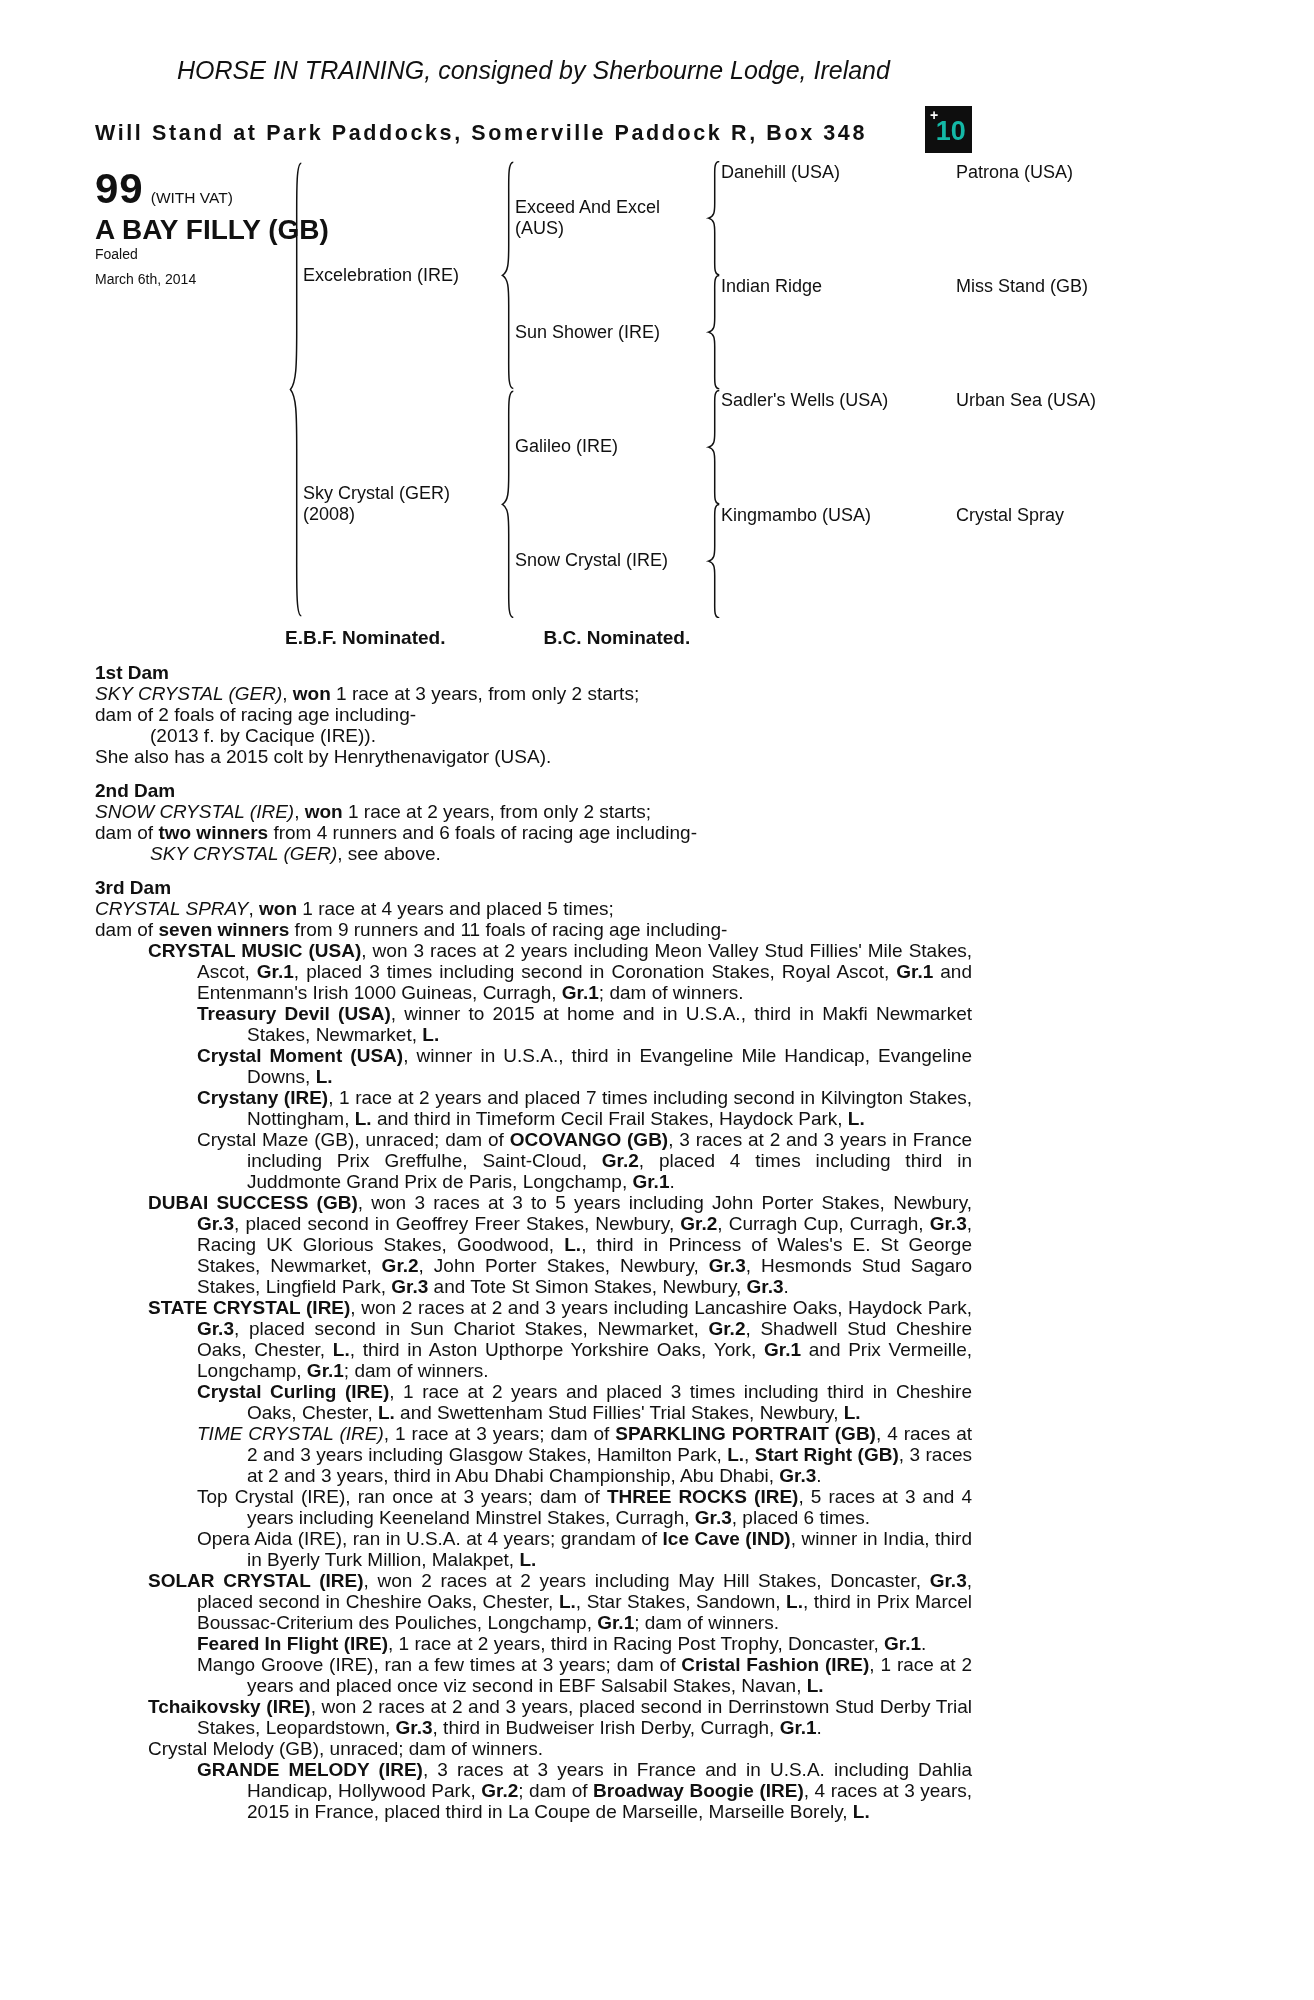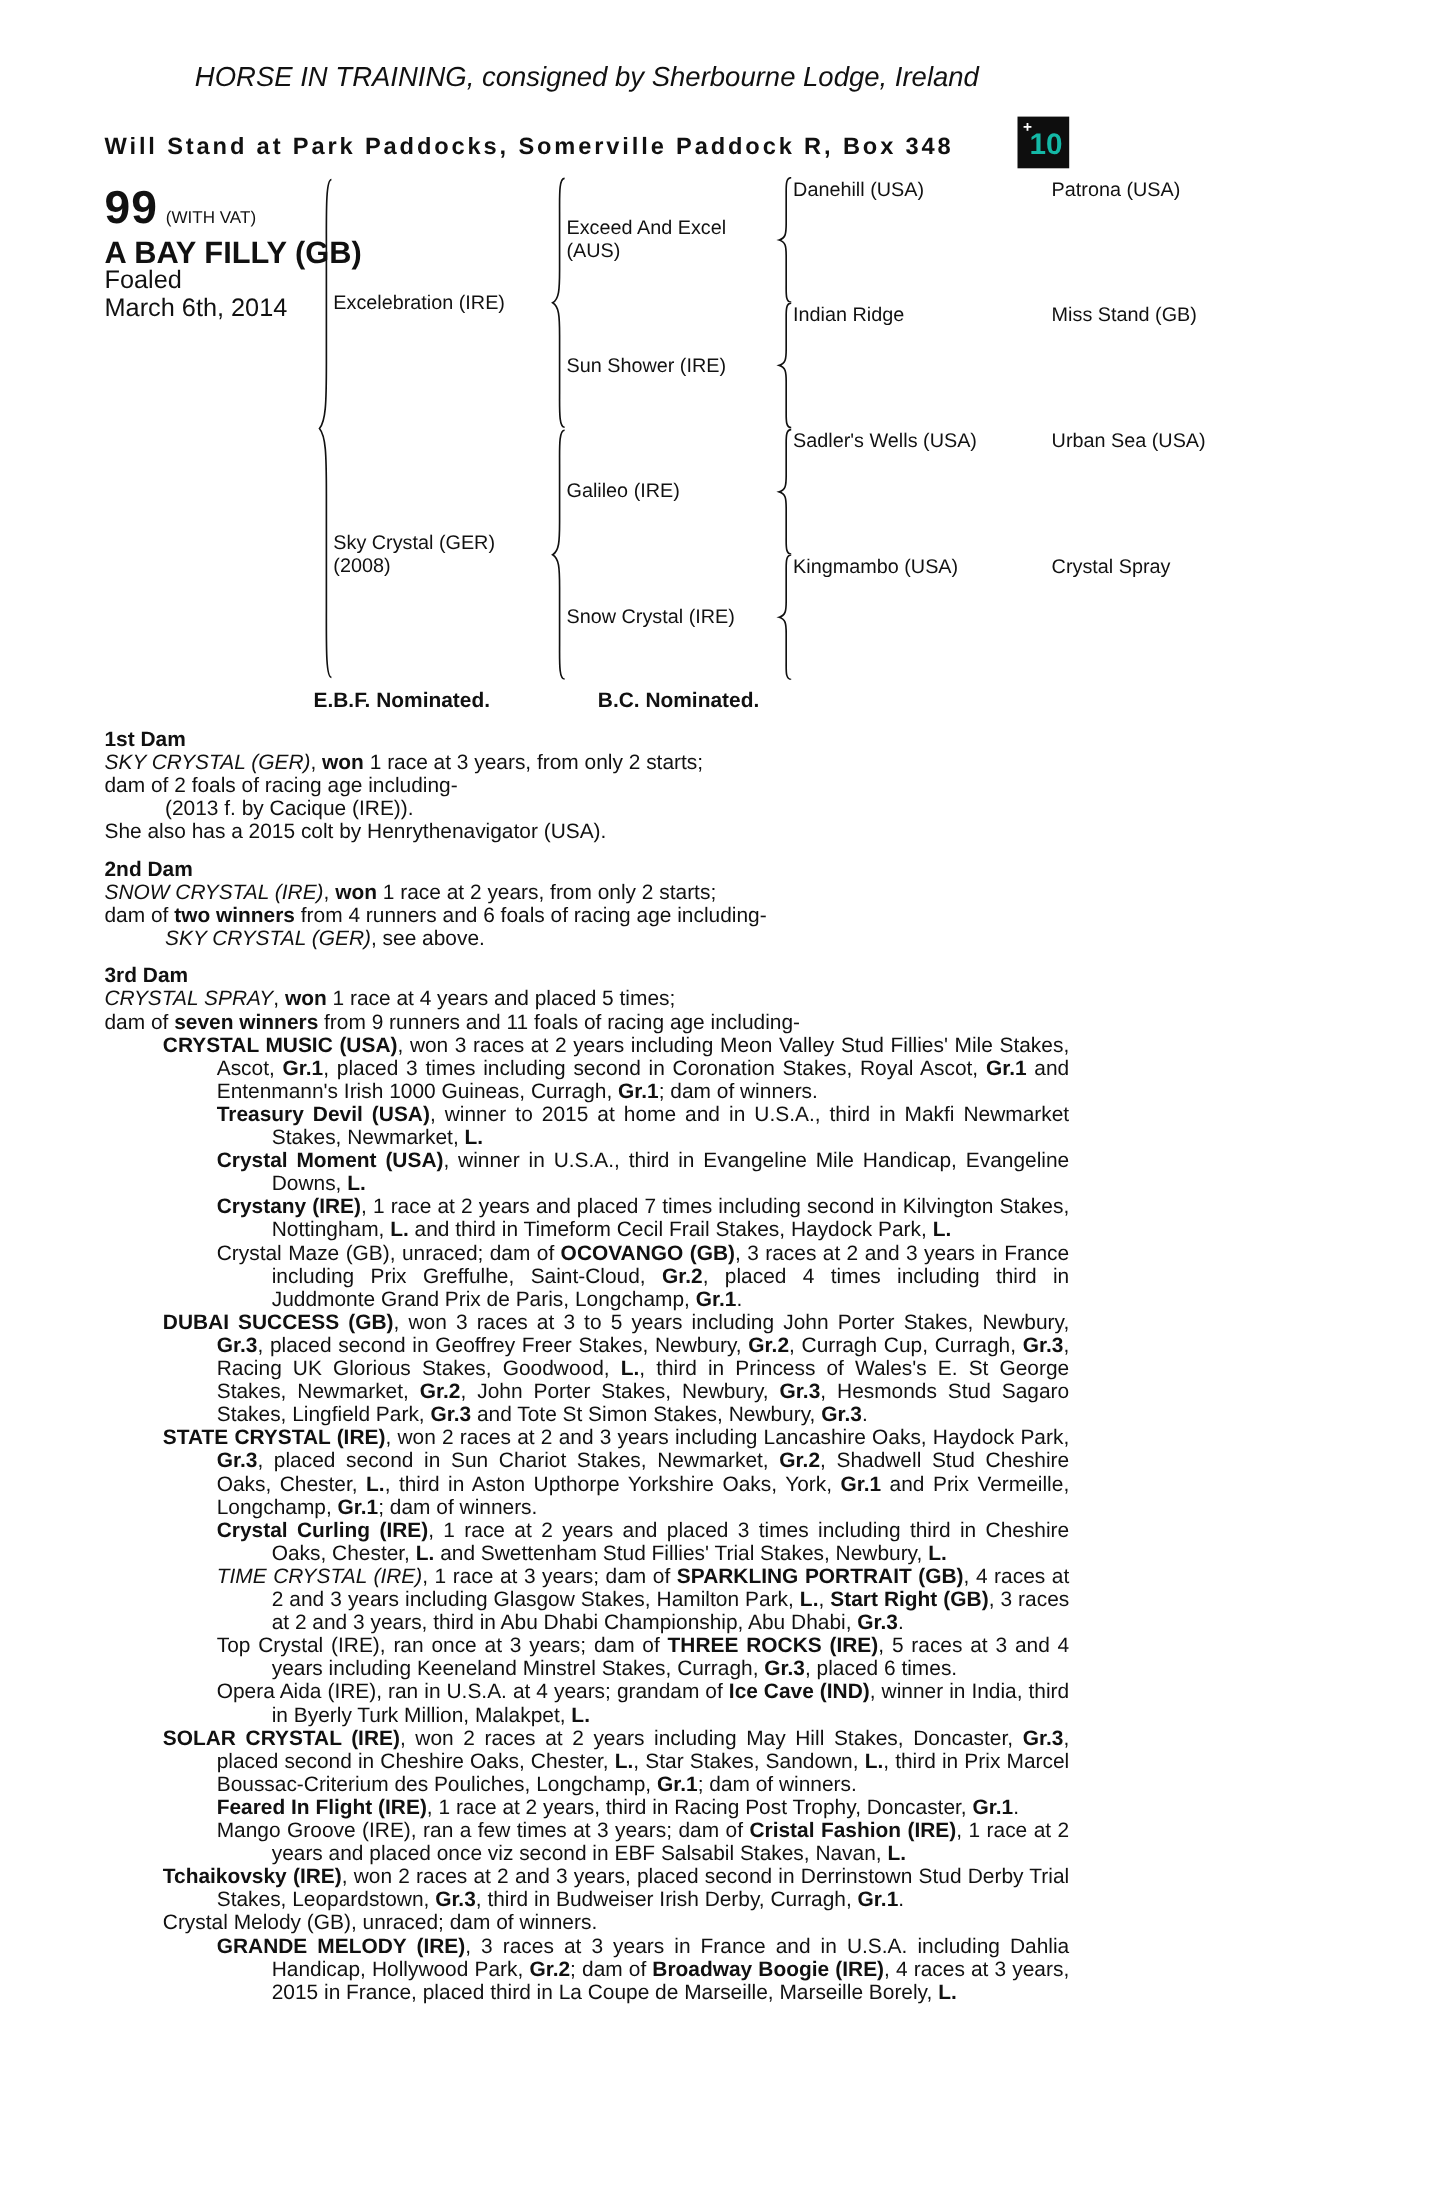--- a/index.html
+++ b/index.html
@@ -18,21 +18,21 @@
   .catalog-logo{position:relative;width:47px;height:47px;background:#0e0e0e;flex:none;}
   .logo-plus{position:absolute;top:2px;left:5px;color:#fff;font-size:14px;font-weight:bold;line-height:14px;}
   .logo-num{position:absolute;top:50%;left:55%;transform:translate(-50%,-46%);color:#14b8a6;font-size:27px;font-weight:bold;}
 
   
   .pedigree{display:flex;margin-top:8px;font-size:18px;line-height:21px;}
   .lot-info{width:192px;flex:none;padding-top:8px;}
   .lot-num{font-size:42px;font-weight:bold;line-height:40px;letter-spacing:1px;}
   .lot-vat{font-size:15.5px;margin-left:7px;}
   .lot-name{font-weight:bold;font-size:28px;margin-top:10px;white-space:nowrap;}
-  .lot-foaled{font-size:23px;margin-top:4px;}
+  .lot-foaled{font-size:14px;margin-top:4px;}
   .ped-tree{display:flex;align-items:stretch;}
   .brace{flex:none;width:16px;display:flex;}
   .brace svg{width:100%;height:100%;display:block;}
   .pcol{display:flex;flex-direction:column;}
   .pnode{display:flex;}
   .pname-parent{width:196px;flex:none;display:flex;align-items:center;}
   .gpnode{display:flex;}
   .pname-gp{width:190px;flex:none;display:flex;align-items:center;}
   .leafcol{display:flex;flex-direction:row;justify-content:center;}
   .leaf{height:22.5px;display:flex;align-items:center;width:235px;white-space:nowrap;}

